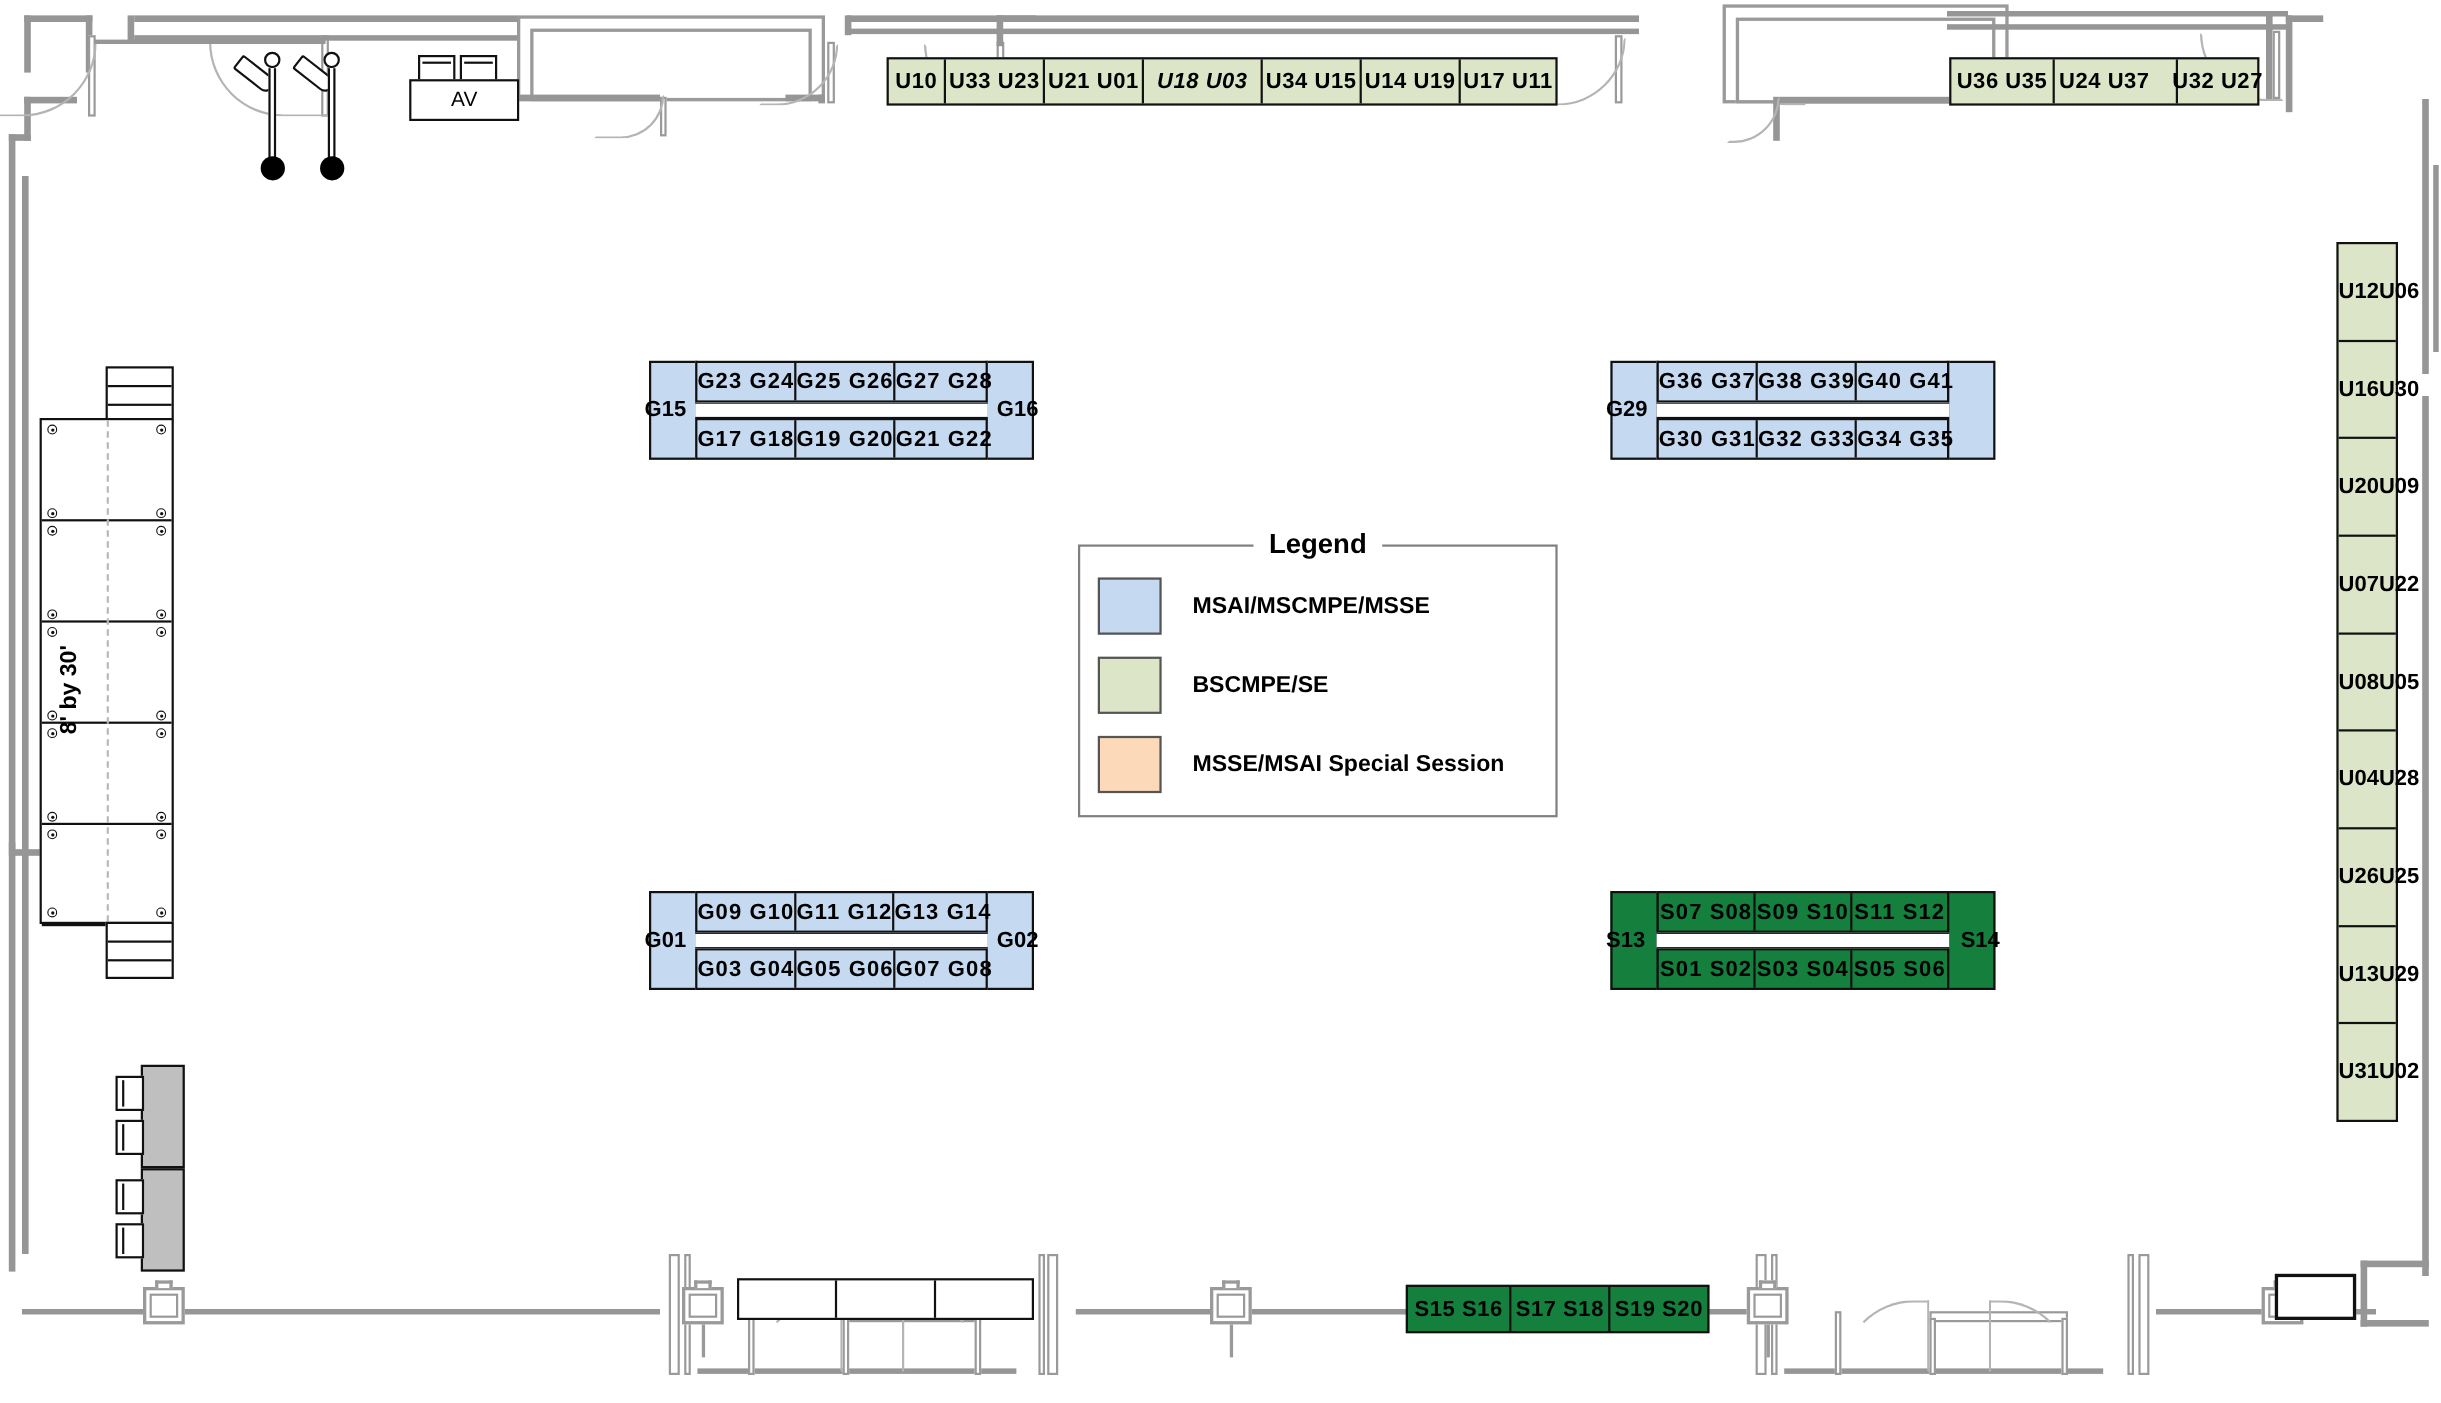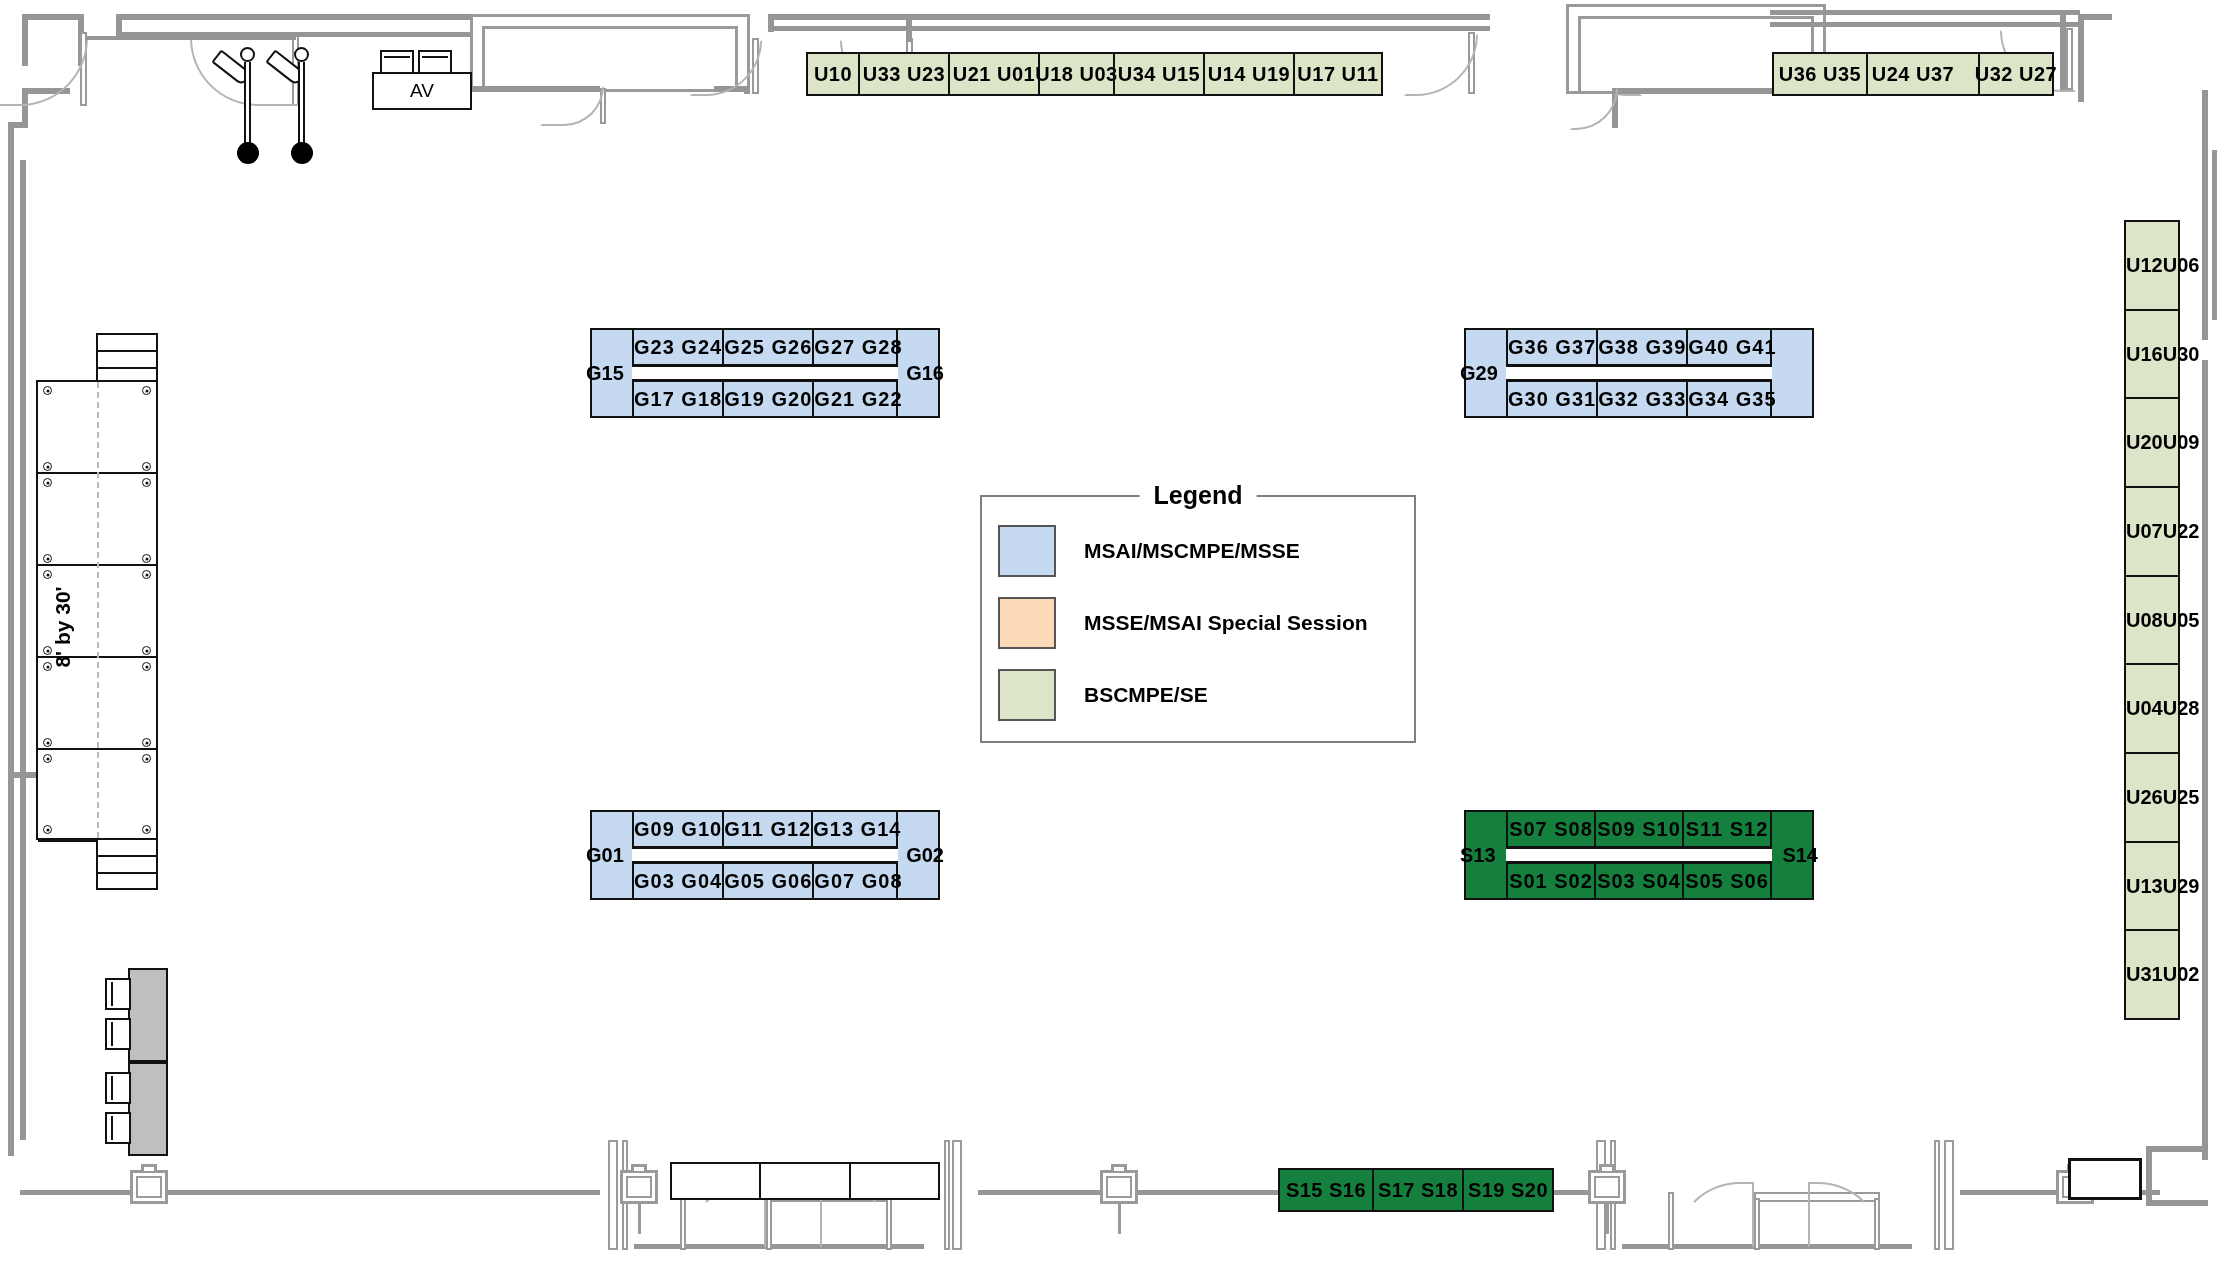--- a/index.html
+++ b/index.html
@@ -494,21 +494,21 @@
     </div>
   <div class="fixture-stem" style="left:1606px; top:1204px; height:30px;"></div>
   <div class="wall-fixture" style="left:2056px; top:1170px;">
       <div class="wall-fixture-inner"></div>
     </div>
 
   <div class="block green" id="top-green-row" style="left:806px; top:52px; height:44px;">
       <div class="cell" style="width: 50px;">U10</div>
       <div class="cell" style="width: 90px;">U33  U23</div>
       <div class="cell" style="width: 90px;">U21  U01</div>
-      <div class="cell" style="width: 75px;">U18  U03</div>
+      <div class="cell" style="width: 108px; font-style: italic;">U18  U03</div>
       <div class="cell" style="width: 90px;">U34  U15</div>
       <div class="cell" style="width: 90px;">U14  U19</div>
       <div class="cell" style="width: 88px;">U17  U11</div>
     </div>
 
   <div class="block green" id="top-right-green-row" style="left:1772px; top:52px; height:44px;">
       <div class="cell" style="width: 92px;">U36  U35</div>
       <div class="cell" style="width: 92px;">U24  U37</div>
       <div class="cell" style="width: 74px; margin-left: 20px;">U32  U27</div>
     </div>
@@ -635,26 +635,26 @@
     </div>
 
   <div id="legend-box" style="left:980px; top:495px; width:436px; height:248px;">
     <div id="legend-title">Legend</div>
     <div id="legend-rows" style="padding-top:18px;">
         <div class="legend-row">
           <div class="legend-swatch" style="background: rgb(197, 217, 241);"></div>
           <div class="legend-label">MSAI/MSCMPE/MSSE</div>
         </div>
         <div class="legend-row">
+          <div class="legend-swatch" style="background: rgb(221, 229, 200);"></div>
+          <div class="legend-label">BSCMPE/SE</div>
+        </div>
+        <div class="legend-row">
           <div class="legend-swatch" style="background: rgb(251, 217, 185);"></div>
           <div class="legend-label">MSSE/MSAI Special Session</div>
-        </div>
-        <div class="legend-row">
-          <div class="legend-swatch" style="background: rgb(221, 229, 200);"></div>
-          <div class="legend-label">BSCMPE/SE</div>
         </div>
       </div>
   </div>
 
   <div class="step-unit" style="left:96px; top:333px; width:62px; height:52px;">
     <div class="tread" style="top:0; height:17px;"></div>
     <div class="tread" style="top:17px; height:17px;"></div>
   </div>
   <div id="platform" style="left:36px; top:380px; width:122px; height:460px;">
     <div class="panel" style="top:0;   height:92px;"></div>

